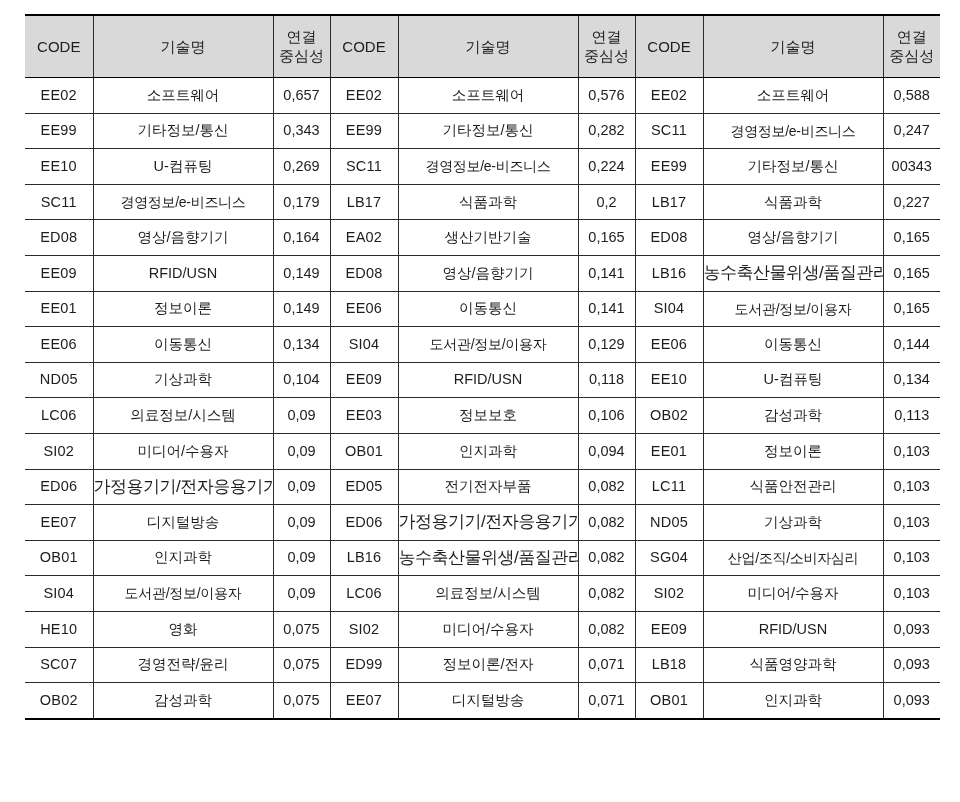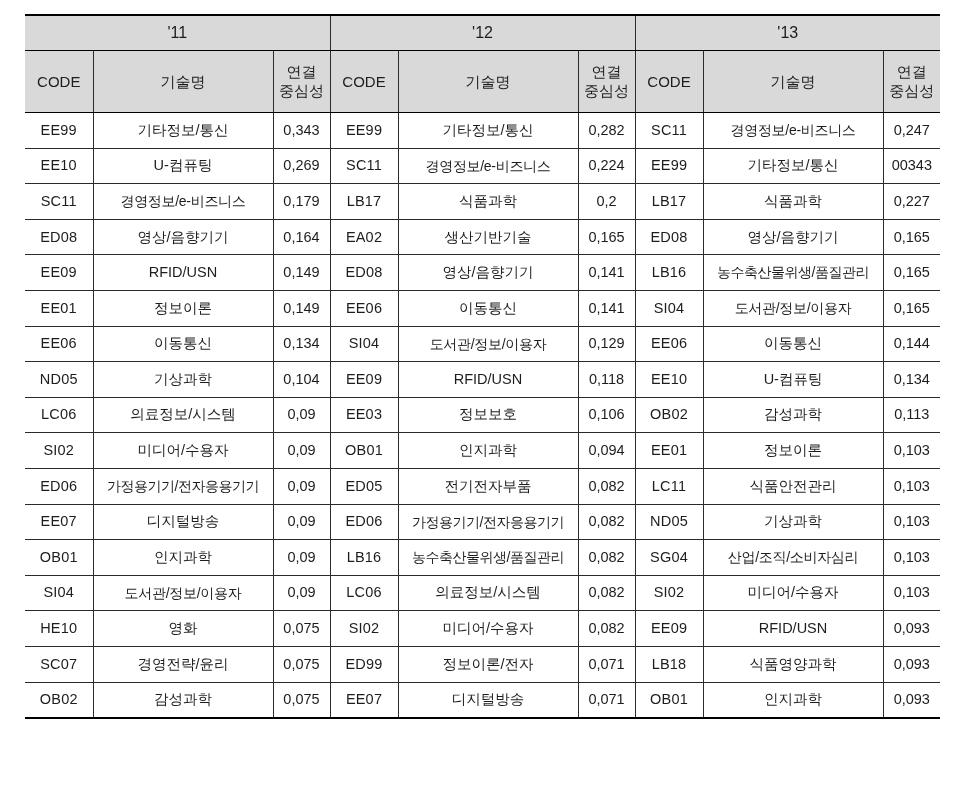--- a/index.html
+++ b/index.html
@@ -95,46 +95,41 @@
   col.c-code  { width: 68px; }
   col.c-name  { width: 180px; }
   col.c-val   { width: 57px; }
 
   td.code-cell { font-size: 14.5px; letter-spacing: 0.2px; }
   td.name-cell { font-size: 14.5px; }
   td.val-cell  { font-size: 14.5px; }
 
   
   td.name-cell.long { font-size: 14px; letter-spacing: -0.3px; }
-  td.name-cell.xlong { font-size: 14px; letter-spacing: -0.5px; }
+  td.name-cell.xlong { font-size: 17px; letter-spacing: -0.5px; }
 
   .group-sep { border-left: 1px solid #2b2b2b; }
 </style>
 </head>
 <body>
 
 <div id="table-wrap">
   <table class="centrality-table">
     <colgroup>
       <col class="c-code">
         <col class="c-name">
         <col class="c-val">
       <col class="c-code">
         <col class="c-name">
         <col class="c-val">
       <col class="c-code">
         <col class="c-name">
         <col class="c-val">
     </colgroup>
     <thead>
-      <tr class="year-row">
-        <th colspan="3">'11</th>
-        <th colspan="3" class="group-sep">'12</th>
-        <th colspan="3" class="group-sep">'13</th>
-      </tr>
       <tr class="head-row">
         <th>CODE</th>
         <th>기술명</th>
         <th>
           <span class="two-line">연결</span>
           <span class="two-line">중심성</span>
         </th>
         <th class="group-sep">CODE</th>
         <th>기술명</th>
         <th>
@@ -144,20 +139,31 @@
         <th class="group-sep">CODE</th>
         <th>기술명</th>
         <th>
           <span class="two-line">연결</span>
           <span class="two-line">중심성</span>
         </th>
       </tr>
     </thead>
     <tbody id="table-body">
         <tr>
+          <td class="code-cell">EE02</td>
+          <td class="name-cell">소프트웨어</td>
+          <td class="val-cell">0,657</td>
+          <td class="code-cell group-sep">EE02</td>
+          <td class="name-cell">소프트웨어</td>
+          <td class="val-cell">0,576</td>
+          <td class="code-cell group-sep">EE02</td>
+          <td class="name-cell">소프트웨어</td>
+          <td class="val-cell">0,588</td>
+        </tr>
+        <tr>
           <td class="code-cell">EE99</td>
           <td class="name-cell">기타정보/통신</td>
           <td class="val-cell">0,343</td>
           <td class="code-cell group-sep">EE99</td>
           <td class="name-cell">기타정보/통신</td>
           <td class="val-cell">0,282</td>
           <td class="code-cell group-sep">SC11</td>
           <td class="name-cell long">경영정보/e-비즈니스</td>
           <td class="val-cell">0,247</td>
         </tr>

